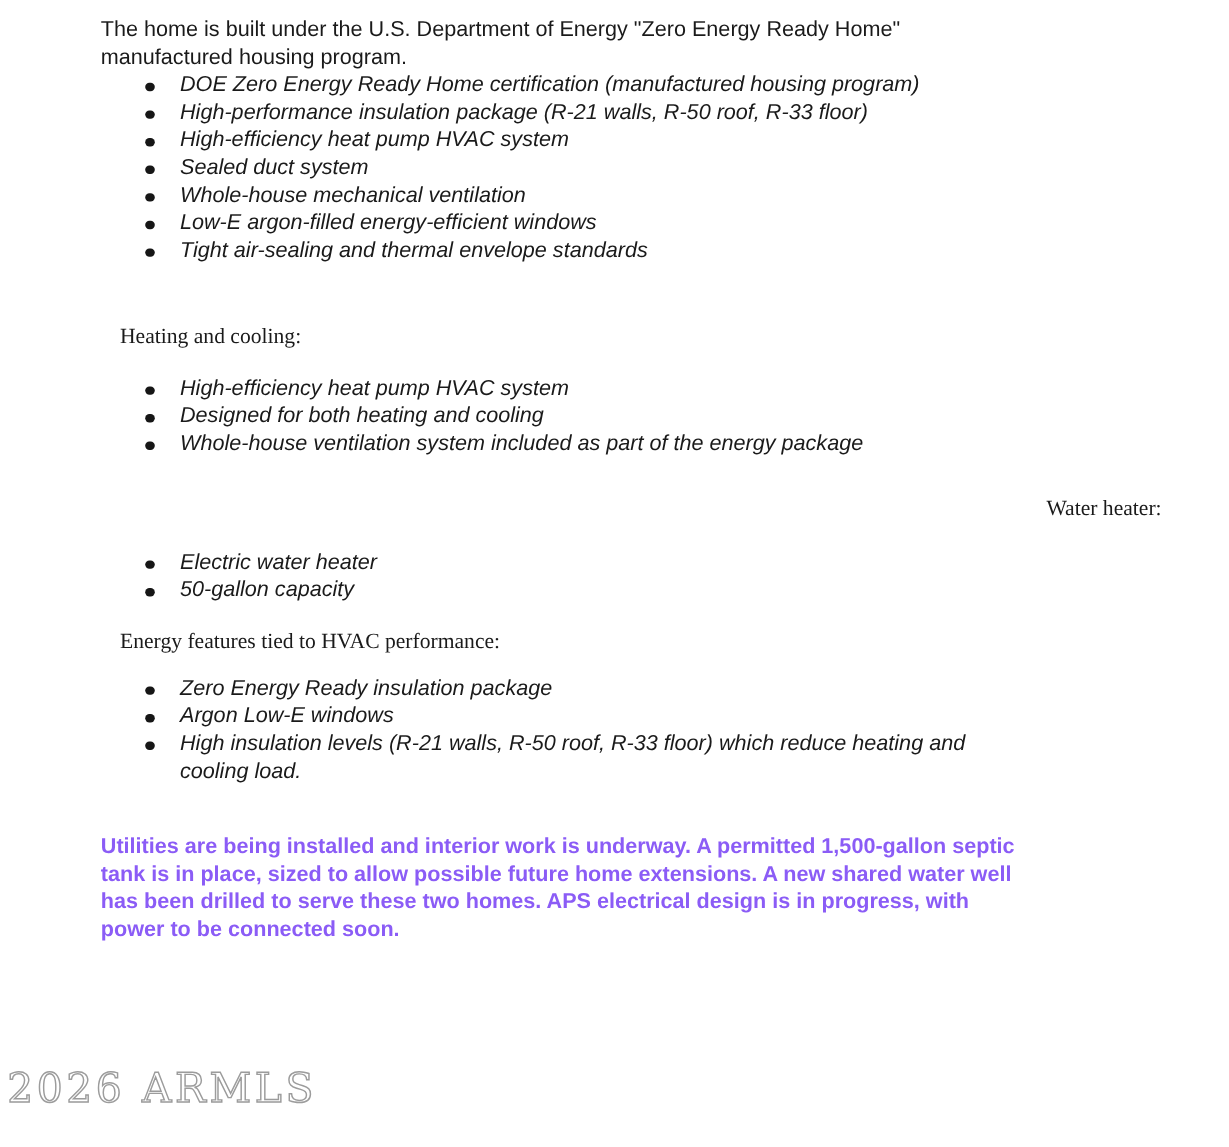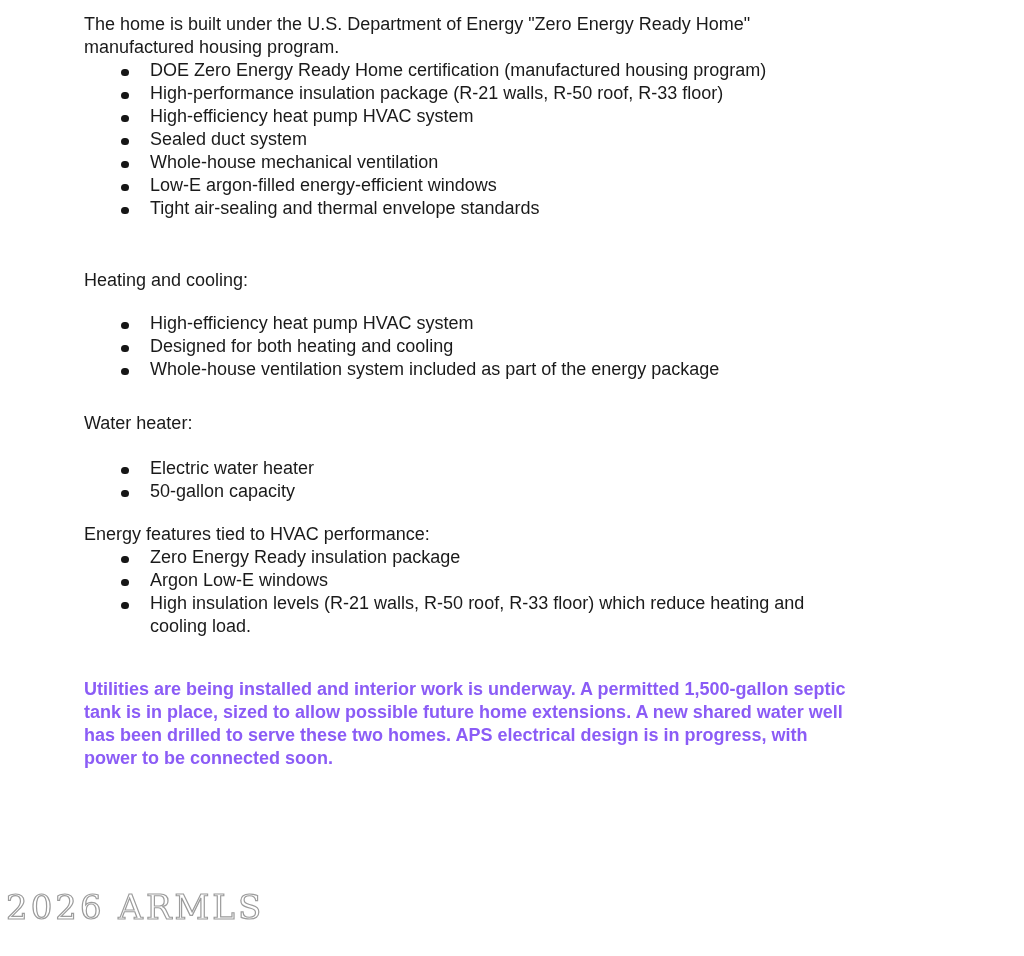--- a/index.html
+++ b/index.html
@@ -13,44 +13,45 @@
     overflow: hidden;
   }
   .page {
     position: absolute;
     inset: 0;
     padding: 13px 40px 0 84px;
     font-size: 18px;
     line-height: 23px;
   }
   .para { margin: 0; white-space: pre-line; }
-  .heading { margin: 0; }
+  .heading { margin: 16px; font-family: Liberation Serif, serif; }
   ul.bullets {
     list-style: none;
     margin: 0;
     padding: 0 0 0 66px;
   }
   ul.bullets li {
     position: relative;
     white-space: pre-line;
+    font-style: italic;
   }
   ul.bullets li::before {
     content: "";
     position: absolute;
     left: -29px;
     top: 9.5px;
     width: 7.5px;
     height: 7.5px;
     border-radius: 50%;
     background: #161616;
   }
   #list-program { margin-top: 0; }
   #h-heating   { margin-top: 49px; }
   #list-heating{ margin-top: 20px; }
-  #h-water     { margin-top: 31px; }
+  #h-water     { margin-top: 31px; text-align: right; }
   #list-water  { margin-top: 22px; }
   #h-energy    { margin-top: 20px; }
   #list-energy { }
   .closing {
     margin: 40px 0 0 0;
     font-weight: bold;
     color: #8b5cf6;
     white-space: pre-line;
   }
   .watermark {

